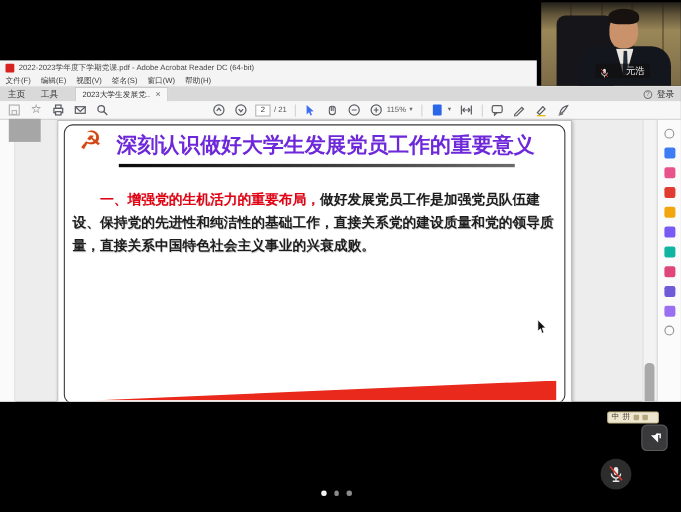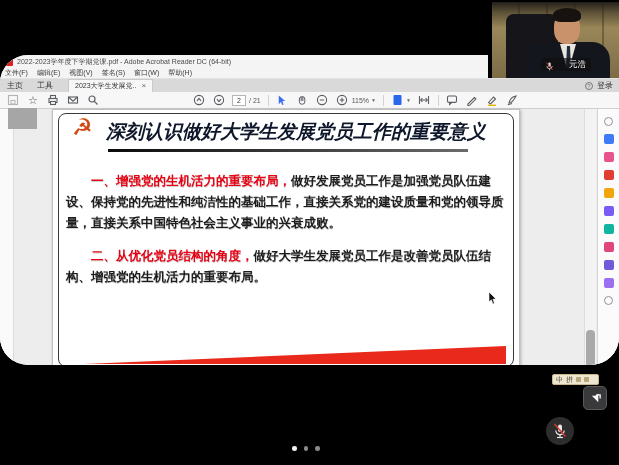--- a/index.html
+++ b/index.html
@@ -1,21 +1,21 @@
 <!DOCTYPE html>
 <html><head>
 <meta charset="utf-8">
 <style>
   html,body{margin:0;padding:0;background:#000;}
   body{width:619px;height:465px;overflow:hidden;font-family:"Liberation Sans","DejaVu Sans",sans-serif;}
   .stage{position:relative;width:619px;height:465px;background:#000;}
   .abs{position:absolute;}
 
   
-  .acrobat{left:0;top:55px;width:619px;height:310px;background:#ededee;overflow:hidden;border-radius:28px;}
+  .acrobat{left:0;top:55px;width:619px;height:310px;background:#ededee;overflow:hidden;}
   .titlebar{left:0;top:0;width:619px;height:13px;background:#f4f4f4;display:flex;align-items:center;}
   .pdf-logo{width:8px;height:8px;background:#d6231f;border-radius:1px;margin:0 4px 0 5px;flex:0 0 auto;}
   .title-text{font-size:7px;color:#4a4a4a;white-space:nowrap;}
   .menubar{left:0;top:13px;width:619px;height:11px;background:#f4f4f4;display:flex;align-items:center;gap:9px;padding-left:5px;border-bottom:1px solid #e3e3e3;box-sizing:border-box;}
   .menubar span{font-size:7px;color:#3c3c3c;}
   .tabrow{left:0;top:24px;width:619px;height:13px;background:#d9d9d9;display:flex;align-items:flex-end;}
   .tabrow .tabbtn{font-size:8px;color:#3a3a3a;padding:0 7px;height:13px;display:flex;align-items:center;}
   .doc-tab{height:13px;margin-left:8px;background:#f7f7f7;border:1px solid #c9c9c9;border-bottom:none;display:flex;align-items:center;gap:5px;padding:0 6px;box-sizing:border-box;}
   .doc-tab .dt-label{font-size:7px;color:#333;white-space:nowrap;}
   .doc-tab .dt-close{font-size:8px;color:#666;line-height:1;}
@@ -30,21 +30,21 @@
   .ddarrow{font-size:5px;color:#666;margin-left:2px;}
 
   
   .docarea{left:0;top:54px;width:619px;height:288px;background:#ededee;}
   .left-strip{left:0;top:54px;width:14px;height:288px;background:#fafafa;border-right:1px solid #ddd;box-sizing:border-box;}
   .gray-box{left:8px;top:53px;width:29px;height:21px;background:#a6a6a6;}
   .panel-arrow{left:54px;top:233px;font-size:7px;color:#8a8a8a;}
   .page{left:52px;top:54px;width:468px;height:263px;background:#fff;border:1px solid #bfbfbf;box-shadow:1px 1px 3px rgba(0,0,0,.25);box-sizing:border-box;}
   .slide-frame{left:58px;top:58px;width:456px;height:254px;border:1px solid #3a3a3a;border-radius:8px;box-sizing:border-box;}
   .emblem{left:72px;top:61px;font-size:23px;line-height:1;color:#d0451d;text-shadow:0 0 1px #e8a13a;}
-  .slide-title{left:106px;top:64px;width:372px;font-size:19px;font-weight:700;color:#0f172a;letter-spacing:0px;white-space:nowrap;font-style:italic;}
+  .slide-title{left:106px;top:64px;width:372px;font-size:19px;font-weight:700;color:#6d28d9;letter-spacing:0px;white-space:nowrap;}
   .title-rule{left:108px;top:94px;width:360px;height:3px;background:linear-gradient(90deg,#0a0a0a,#6b6b6b);}
   .slide-body{left:66px;top:116px;width:442px;font-size:12.5px;font-weight:700;color:#1c1c1c;line-height:21px;text-shadow:0.6px 0.9px 0 rgba(110,110,110,.3);}
   .slide-body p{margin:0 0 12px 0;text-indent:25px;}
   .slide-body .lead{color:#e60012;}
   .swoosh{left:84px;top:291px;width:422px;height:18px;background:#e8291c;clip-path:polygon(0% 100%,100% 0%,100% 100%);}
   .nextpage{left:52px;top:322px;width:468px;height:20px;background:#fdfdfd;border-top:1px solid #8f8f8f;box-sizing:border-box;}
   .cursor-doc{left:488px;top:236px;}
 
   
   .scroll-track{left:584px;top:54px;width:12px;height:288px;background:#f3f3f3;border-left:1px solid #ddd;box-sizing:border-box;}
@@ -236,21 +236,20 @@
     <div class="abs panel-arrow">▸</div>
 
     <div class="abs page"></div>
     <div class="abs slide-frame"></div>
     <div class="abs emblem">☭</div>
     <div class="abs slide-title">深刻认识做好大学生发展党员工作的重要意义</div>
     <div class="abs title-rule"></div>
 
     <div class="abs slide-body">
       <p><span class="lead">一、增强党的生机活力的重要布局，</span><span>做好发展党员工作是加强党员队伍建设、保持党的先进性和纯洁性的基础工作，直接关系党的建设质量和党的领导质量，直接关系中国特色社会主义事业的兴衰成败。</span></p>
-      <p><span class="lead">二、从优化党员结构的角度，</span><span>做好大学生发展党员工作是改善党员队伍结构、增强党的生机活力的重要布局。</span></p>
     </div>
 
     <div class="abs swoosh"></div>
     <div class="abs nextpage"></div>
 
     <div class="abs cursor-doc">
       <svg width="9" height="13" viewBox="0 0 9 13">
           <polygon points="1,0 1,10 3.4,7.8 4.8,12 6.4,11.3 5,7.2 8,7" fill="#111" stroke="#fff" stroke-width="0.6"></polygon>
         </svg>
     </div>

